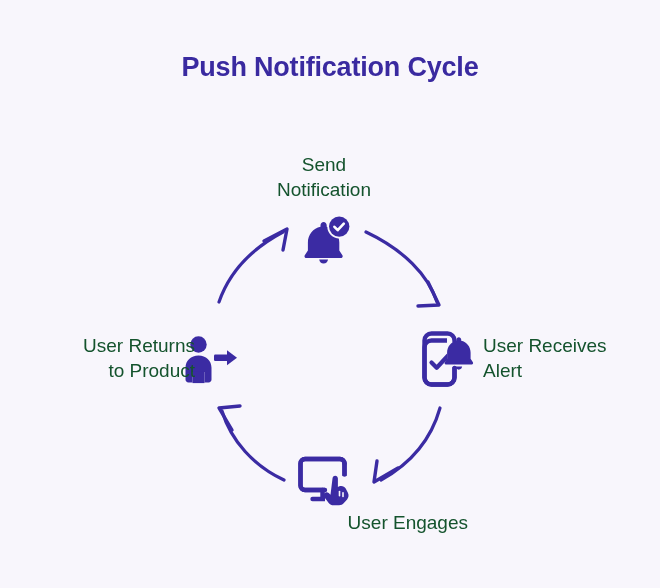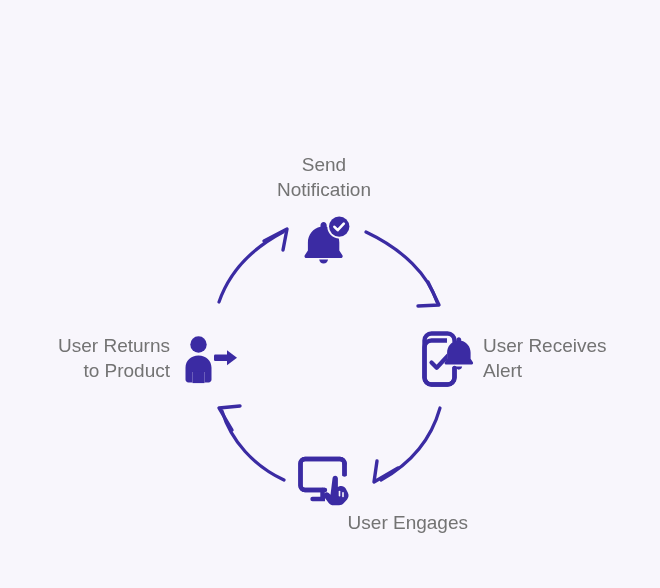--- a/index.html
+++ b/index.html
@@ -55,21 +55,21 @@
     position: absolute;
     width: 66px;
     height: 66px;
   }
   .icon-box svg { display: block; width: 66px; height: 66px; }
 
   .node-label {
     position: absolute;
     font-size: 19px;
     line-height: 25px;
-    color: #737373;
+    color: #14532d;
     white-space: pre-line;
   }
 
   
   
   #node-send .icon-box { left: 291px; top: 78px; }
   #node-send .node-label {
     left: 180px; top: 22px; width: 288px;
     text-align: center;
   }
@@ -86,27 +86,29 @@
   #node-engage .node-label {
     left: 180px; top: 380px; width: 288px;
     text-align: right;
   }
 
   
   #node-return .icon-box { left: 178px; top: 197px; }
   #node-return .node-label {
     left: 0px; top: 203px; width: 170px;
     text-align: right;
+    padding-left: 25px;
   }
 </style>
 </head>
 <body>
 
 <div id="infographic">
 
+  <div class="title">Push Notification Cycle</div>
 
   <div class="stage">
 
     <svg class="arrows-layer" viewBox="0 0 660 430">
       <g fill="none" stroke="#3b2ba3" stroke-width="3.2" stroke-linecap="round" stroke-linejoin="round">
 
         <g>
           <path d="M 366 102 C 404 120 428 145 437 172"></path>
           <path d="M 428 152 L 439 175 L 418 176" stroke-width="3.4"></path>
         </g>

